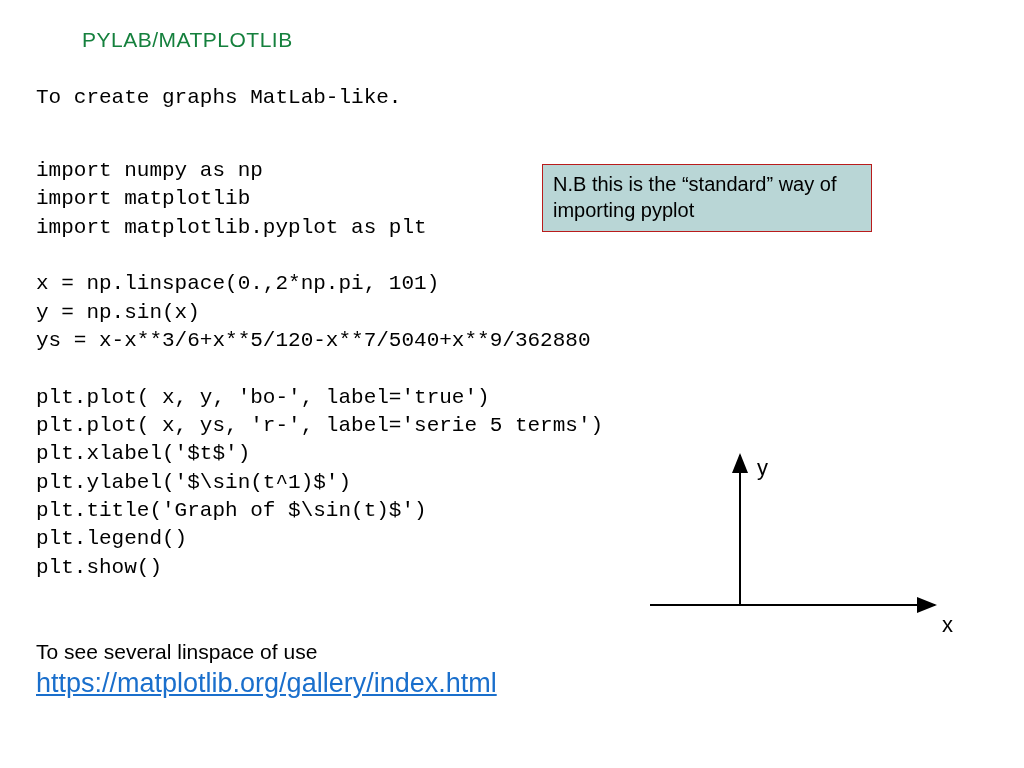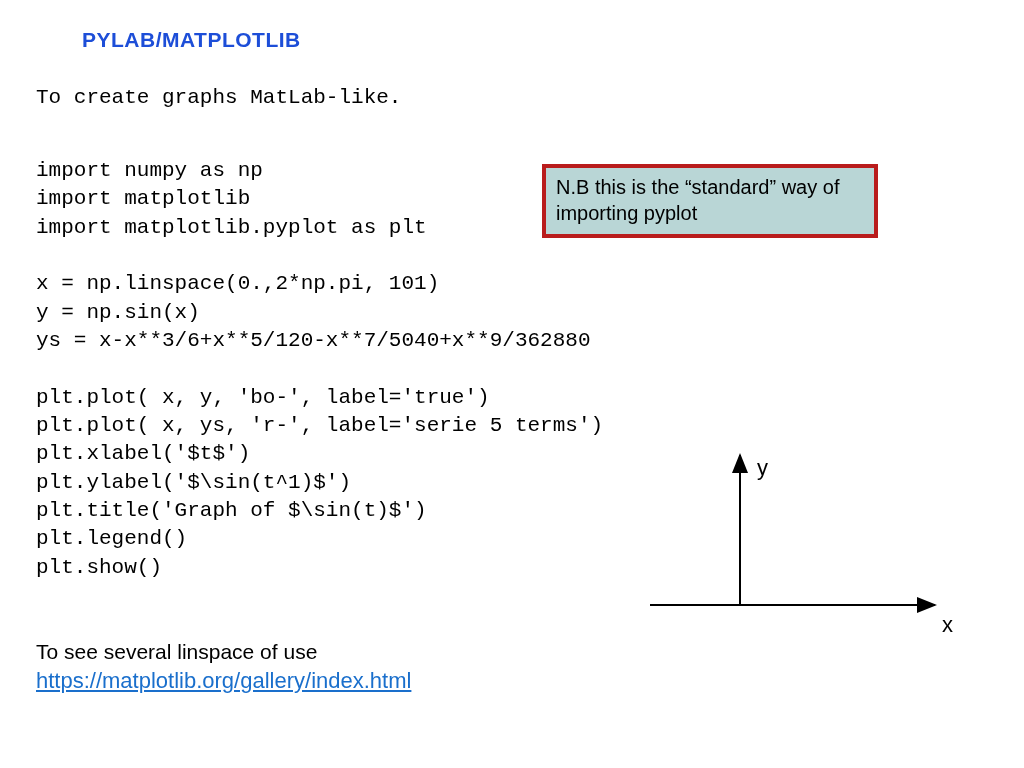--- a/index.html
+++ b/index.html
@@ -10,22 +10,22 @@
     background: #ffffff;
     font-family: Arial, Helvetica, sans-serif;
     position: relative;
     overflow: hidden;
   }
   .title {
     position: absolute;
     top: 28px;
     left: 82px;
     font-size: 21px;
-    font-weight: bold;
-    color: #1d4ed8;
+    font-weight: normal;
+    color: #15803d;
     letter-spacing: 0.5px;
   }
   .intro {
     position: absolute;
     top: 86px;
     left: 36px;
     font-size: 21px;
     color: #000;
     font-family: Liberation Mono, monospace;
   }
@@ -39,21 +39,21 @@
     line-height: 1.35;
     white-space: pre;
     margin-top: 17px;
   }
   .note-box {
     position: absolute;
     top: 164px;
     left: 542px;
     width: 308px;
     background: #b9d6d6;
-    border: 4px solid #b91c1c;
+    border: 1px solid #b91c1c;
     padding: 6px 10px 8px 10px;
     font-size: 20px;
     color: #000;
     line-height: 1.3;
   }
   .axes-diagram {
     position: absolute;
     top: 445px;
     left: 610px;
     width: 360px;
@@ -77,21 +77,21 @@
     position: absolute;
     top: 640px;
     left: 36px;
     font-size: 21px;
     color: #000;
   }
   .footer-link {
     position: absolute;
     top: 668px;
     left: 36px;
-    font-size: 22px;
+    font-size: 27px;
     color: #1a6fcc;
     text-decoration: underline;
     cursor: pointer;
   }
 </style>
 </head>
 <body>
 
 <div class="title">PYLAB/MATPLOTLIB</div>
 

